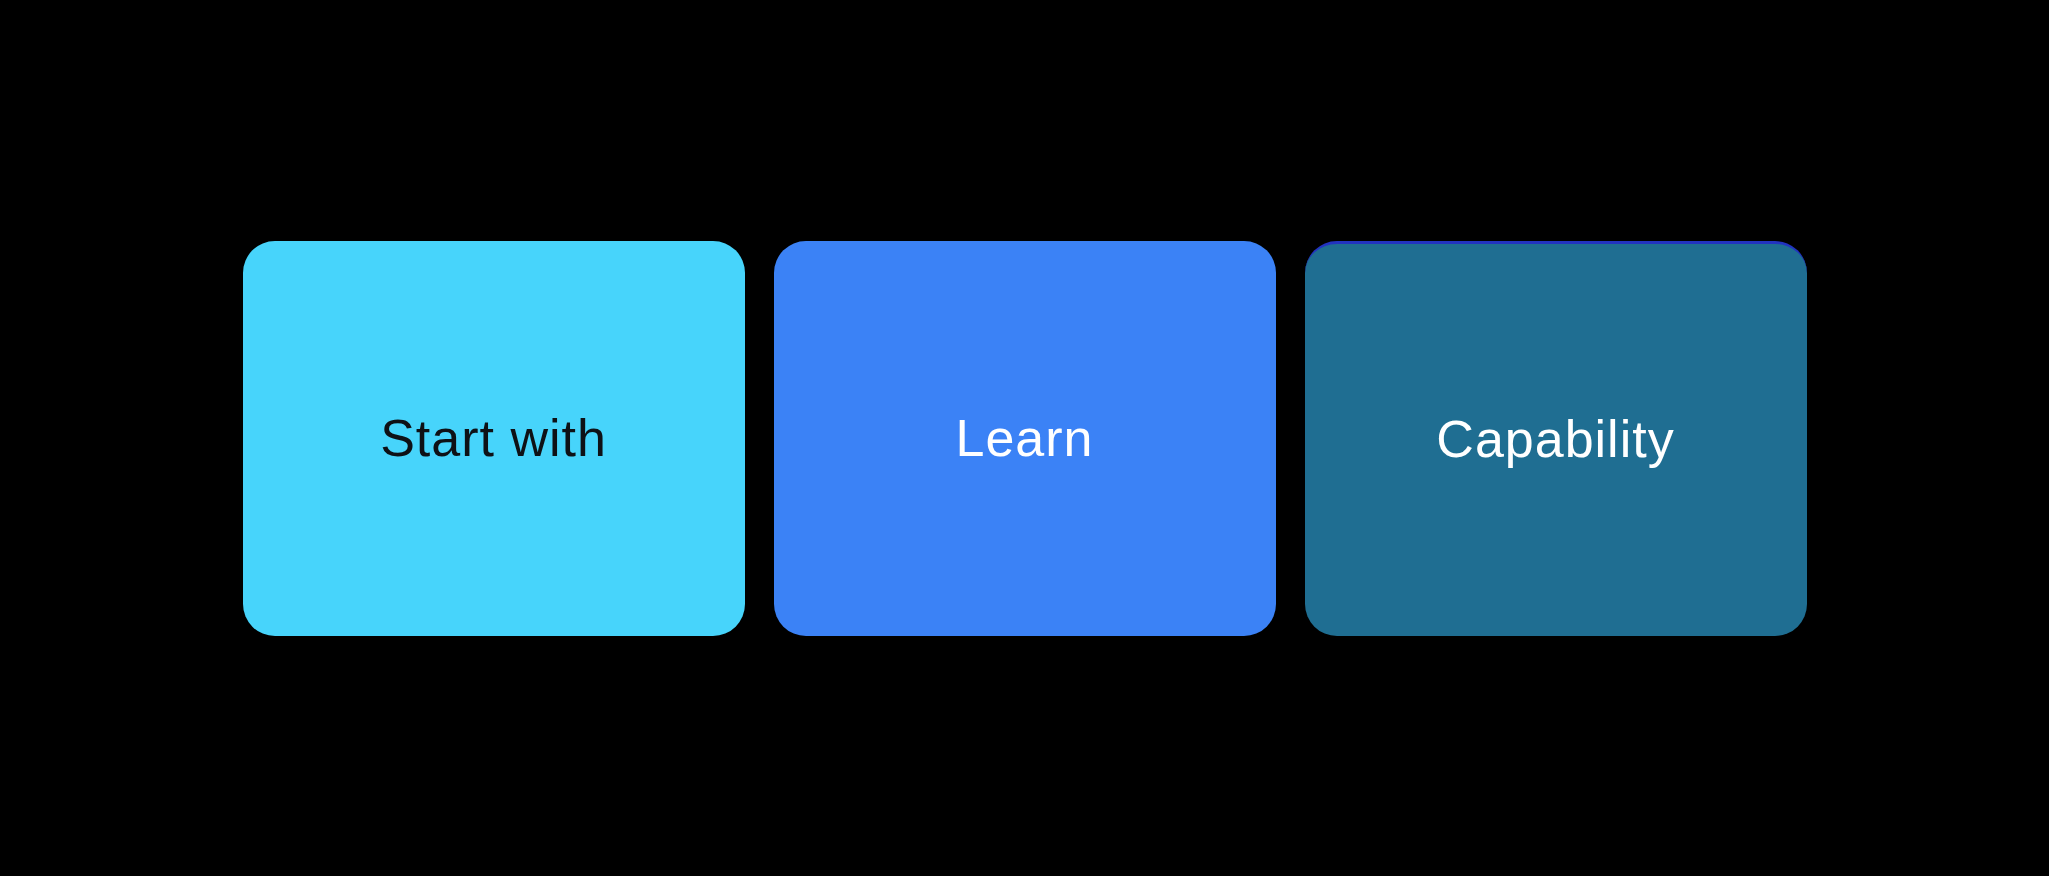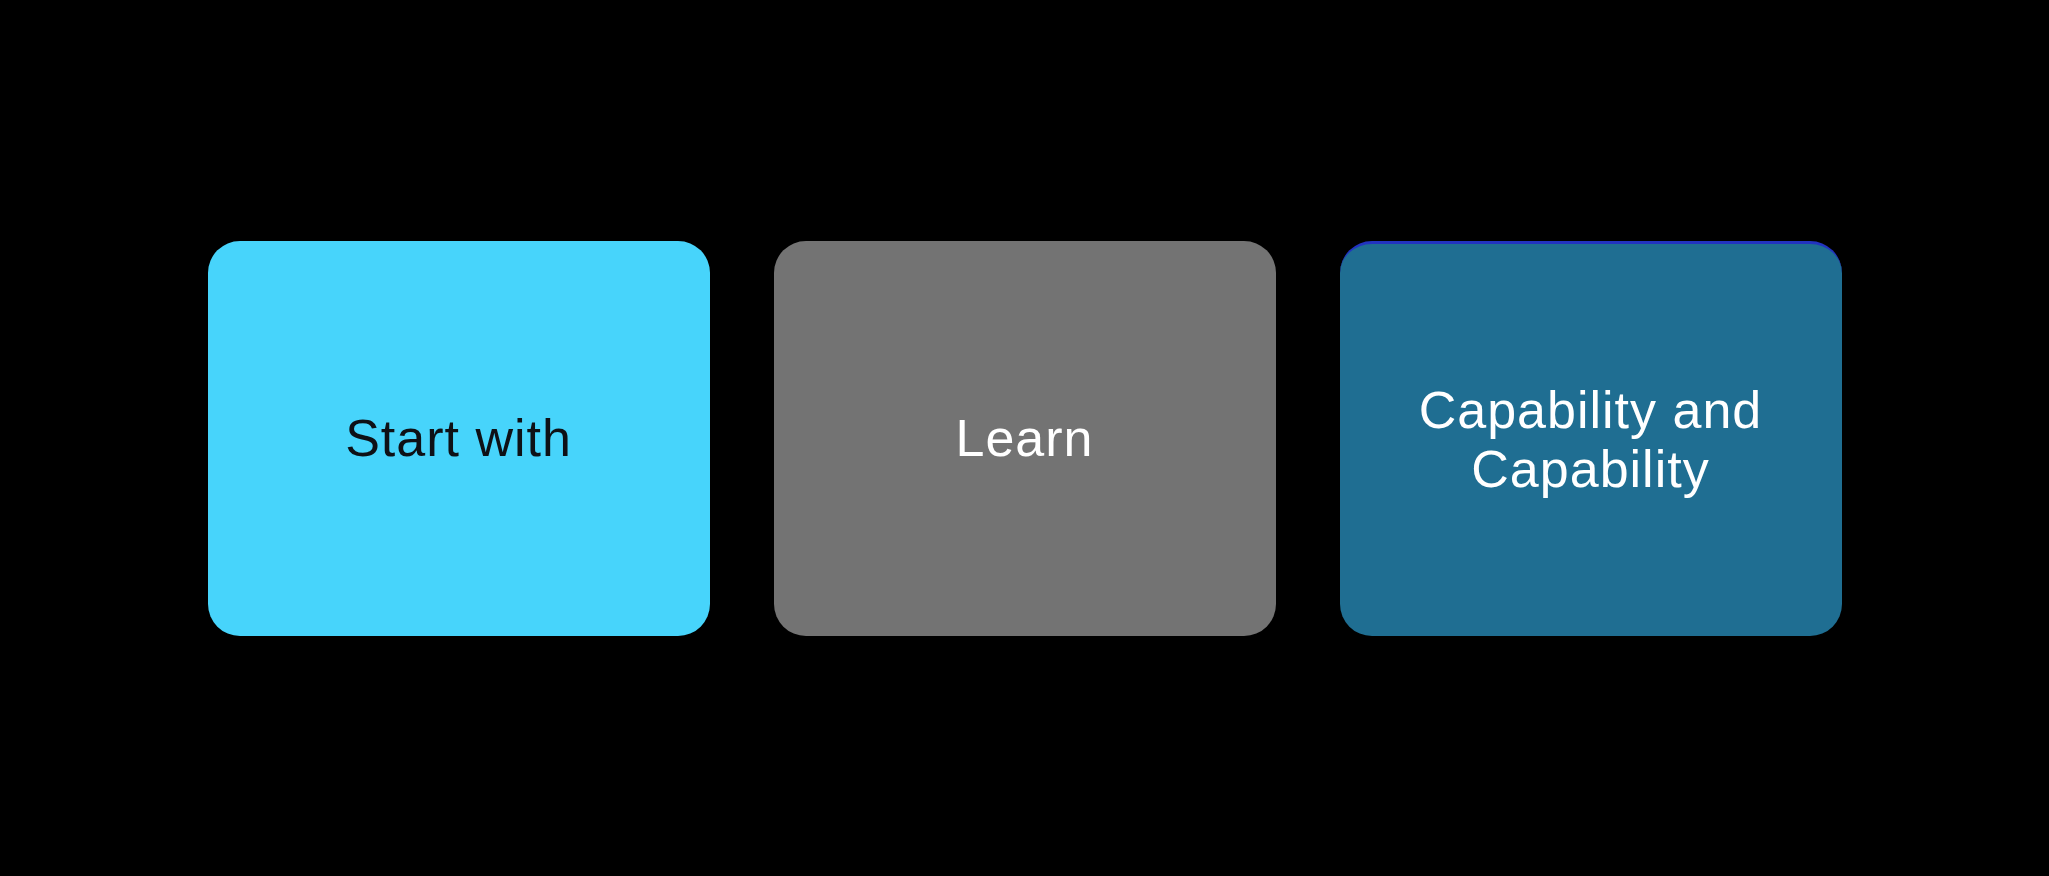--- a/index.html
+++ b/index.html
@@ -13,21 +13,21 @@
     height: 876px;
     overflow: hidden;
     display: flex;
     align-items: center;
     justify-content: center;
     font-family: "Liberation Sans", sans-serif;
   }
   .cards-row {
     display: flex;
     flex-direction: row;
-    gap: 64px;
+    gap: 29px;
     align-items: center;
     justify-content: flex-start;
   }
   .card {
     box-sizing: border-box;
     width: 502px;
     height: 395px;
     border-radius: 32px;
     display: flex;
     align-items: center;
@@ -54,27 +54,26 @@
 <div class="canvas" style="background-color: rgb(0, 0, 0);">
 
   <div class="cards-row">
 
     <div class="card" style="background-color: rgb(71, 212, 251);">
       <div class="card-label" style="color: rgb(14, 17, 22);">
         <span class="line">Start with</span>
       </div>
     </div>
 
-    <div class="card" style="background-color: #737373;">
+    <div class="card" style="background-color: #3b82f6;">
       <div class="card-label" style="color: rgb(255, 255, 255);">
         <span class="line">Learn</span>
       </div>
     </div>
 
     <div class="card card--lined" style="background-color: rgb(31, 110, 146); border-top-color: rgb(34, 51, 192);">
       <div class="card-label" style="color: rgb(255, 255, 255);">
-        <span class="line">Capability and</span>
         <span class="line">Capability</span>
       </div>
     </div>
 
   </div>
 </div>
 
 </body></html>

